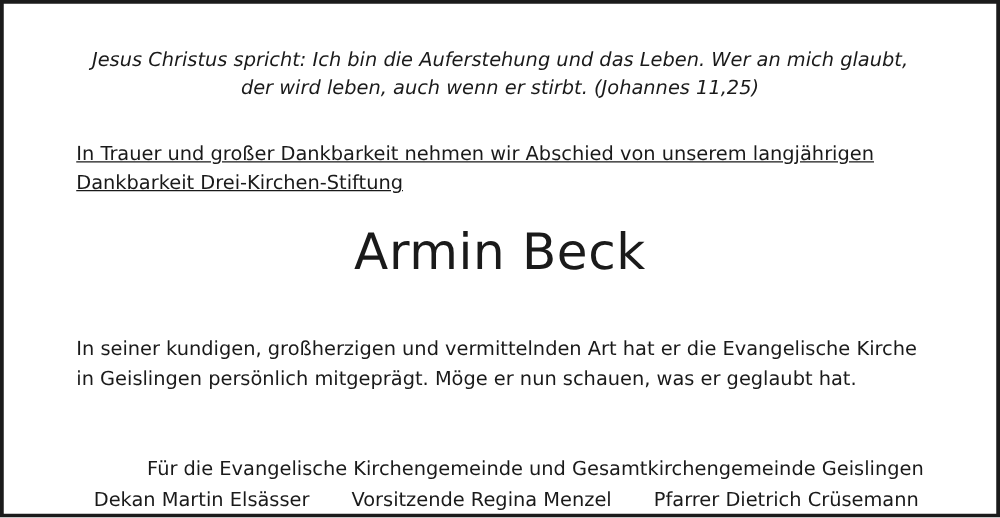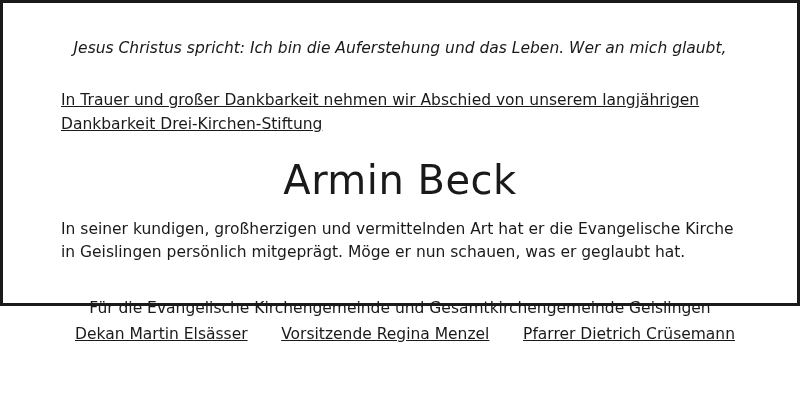--- a/index.html
+++ b/index.html
@@ -9,21 +9,21 @@
   }
   body {
     width: 800px;
     height: 414px;
     font-family: "DejaVu Sans", sans-serif;
     color: #1a1a1a;
   }
   .notice-card {
     box-sizing: border-box;
     width: 800px;
-    height: 306px;
+    height: 414px;
     background: #ffffff;
     border: 3px solid #1b1b1b;
     padding: 26px 58px 18px 58px;
     display: flex;
     flex-direction: column;
   }
   .scripture {
     font-style: italic;
     font-size: 15.5px;
     line-height: 1.45;
@@ -43,59 +43,59 @@
   }
   .body-block .ln {
     display: block;
     white-space: nowrap;
   }
   .deceased-name {
     text-align: center;
     font-size: 40px;
     font-weight: 400;
     letter-spacing: 0.5px;
-    margin: 22px 0 8px 0;
+    margin: 22px 0 36px 0;
     line-height: 1.1;
   }
   .tribute-block {
     font-size: 15.5px;
     line-height: 1.5;
     text-align: left;
     margin: 8px 0 17px 0;
   }
   .tribute-block .ln {
     display: block;
     white-space: nowrap;
   }
   .congregation {
     font-size: 15.5px;
     line-height: 1.5;
-    margin: 16px 0 0 0;
-    text-align: center;
+    margin: 32px 0 0 0;
+    text-align: right;
   }
   .signatories {
     display: flex;
     justify-content: space-between;
     font-size: 15.5px;
     line-height: 1.5;
     margin: 2px 0 0 0;
     padding: 0 4px 0 14px;
-    text-decoration: underline;
   }
   .signatories .sig {
     white-space: nowrap;
   }
 </style>
 </head>
 <body>
 
 <div class="notice-card">
 
   <div class="scripture">
     <span>Jesus Christus spricht: Ich bin die Auferstehung und das Leben. Wer an mich glaubt,</span>
+    <span class="line2">der wird leben, auch wenn er stirbt. (Johannes 11,25)</span>
   </div>
 
   <div class="body-block">
     <span class="ln">In Trauer und großer Dankbarkeit nehmen wir Abschied von unserem langjährigen</span>
     <span class="ln">Dankbarkeit Drei-Kirchen-Stiftung</span>
   </div>
 
   <div class="deceased-name">Armin Beck</div>
 
   <div class="tribute-block">

